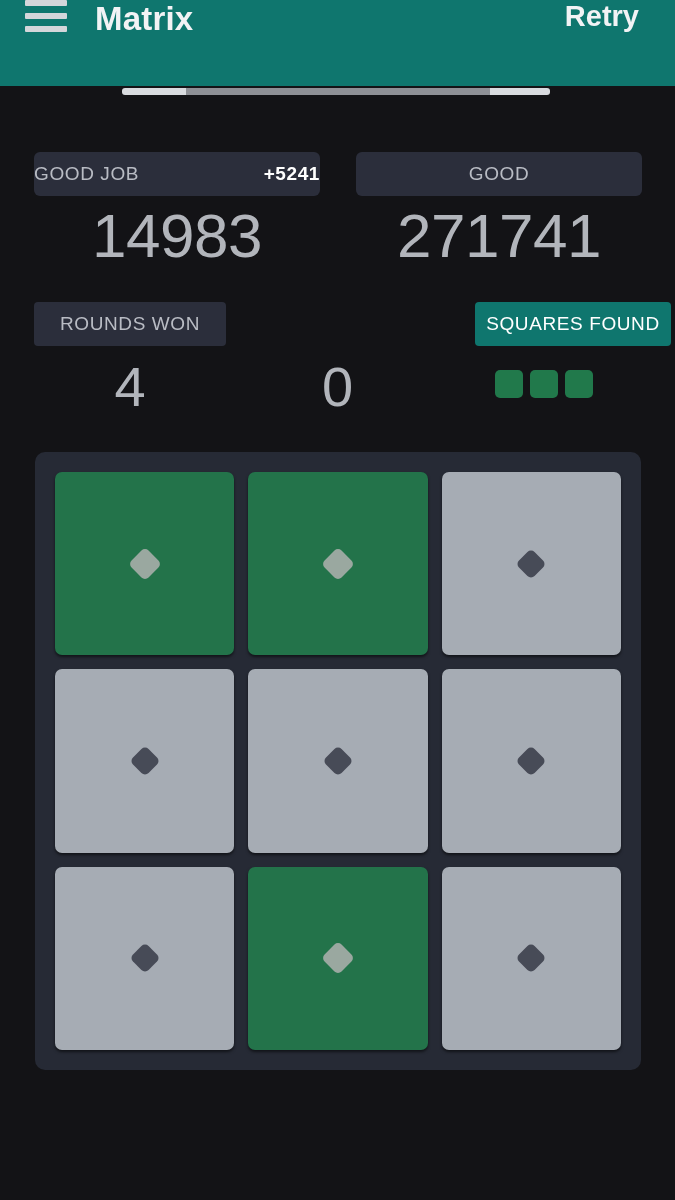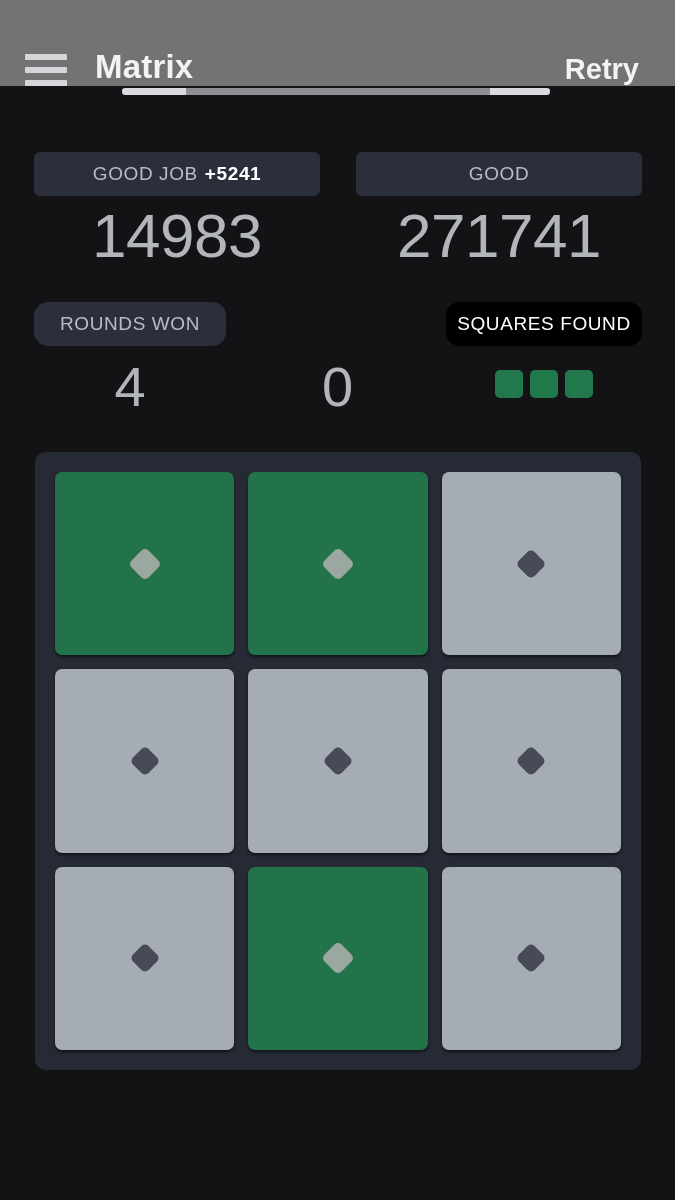--- a/index.html
+++ b/index.html
@@ -19,23 +19,23 @@
     height: 1200px;
     background: #131316;
   }
 
   
   .header {
     position: absolute;
     top: 0; left: 0;
     width: 675px;
     height: 86px;
-    background: #737373;
-    display: flex;
-    align-items: flex-end;
+    background: #0f766e;
+    display: flex;
+    align-items: flex-start;
   }
 
   .hamburger {
     width: 42px;
     height: 32px;
     margin-left: 25px;
     display: flex;
     flex-direction: column;
     justify-content: space-between;
     cursor: pointer;
@@ -97,21 +97,21 @@
     background: #2b2e3b;
     border-radius: 6px;
     display: flex;
     align-items: center;
     justify-content: center;
     font-size: 19px;
     letter-spacing: 0.6px;
     color: #b9bcc4;
     cursor: default;
   }
-  .chip-goodjob { left: 34px;  width: 286px; }
+  .chip-goodjob { left: 34px;  width: 286px; justify-content: space-between; }
   .chip-best    { left: 356px; width: 286px; }
 
   .chip-goodjob .label { color: #b9bcc4; }
   .chip-goodjob .delta { color: #ffffff; font-weight: bold; margin-left: 7px; }
 
   .big-number {
     position: absolute;
     top: 48px;
     font-size: 62px;
     font-weight: 300;
@@ -129,32 +129,33 @@
     left: 0;
     width: 675px;
     height: 130px;
   }
 
   .stat-chip {
     position: absolute;
     top: 0;
     height: 44px;
     background: #2b2e3b;
-    border-radius: 14px;
+    border-radius: 4px;
     display: flex;
     align-items: center;
     justify-content: center;
     font-size: 19px;
     letter-spacing: 0.6px;
     color: #b9bcc4;
     cursor: default;
   }
   .stat-chip.active {
-    background: #000000;
+    background: #0f766e;
     color: #ffffff;
+    margin-left: 29px;
   }
   .chip-rounds  { left: 34px;  width: 192px; }
   .chip-attempts{ left: 240px; width: 195px; }
   .chip-squares { left: 446px; width: 196px; }
 
   .stat-value {
     position: absolute;
     top: 52px;
     font-size: 56px;
     font-weight: 300;

